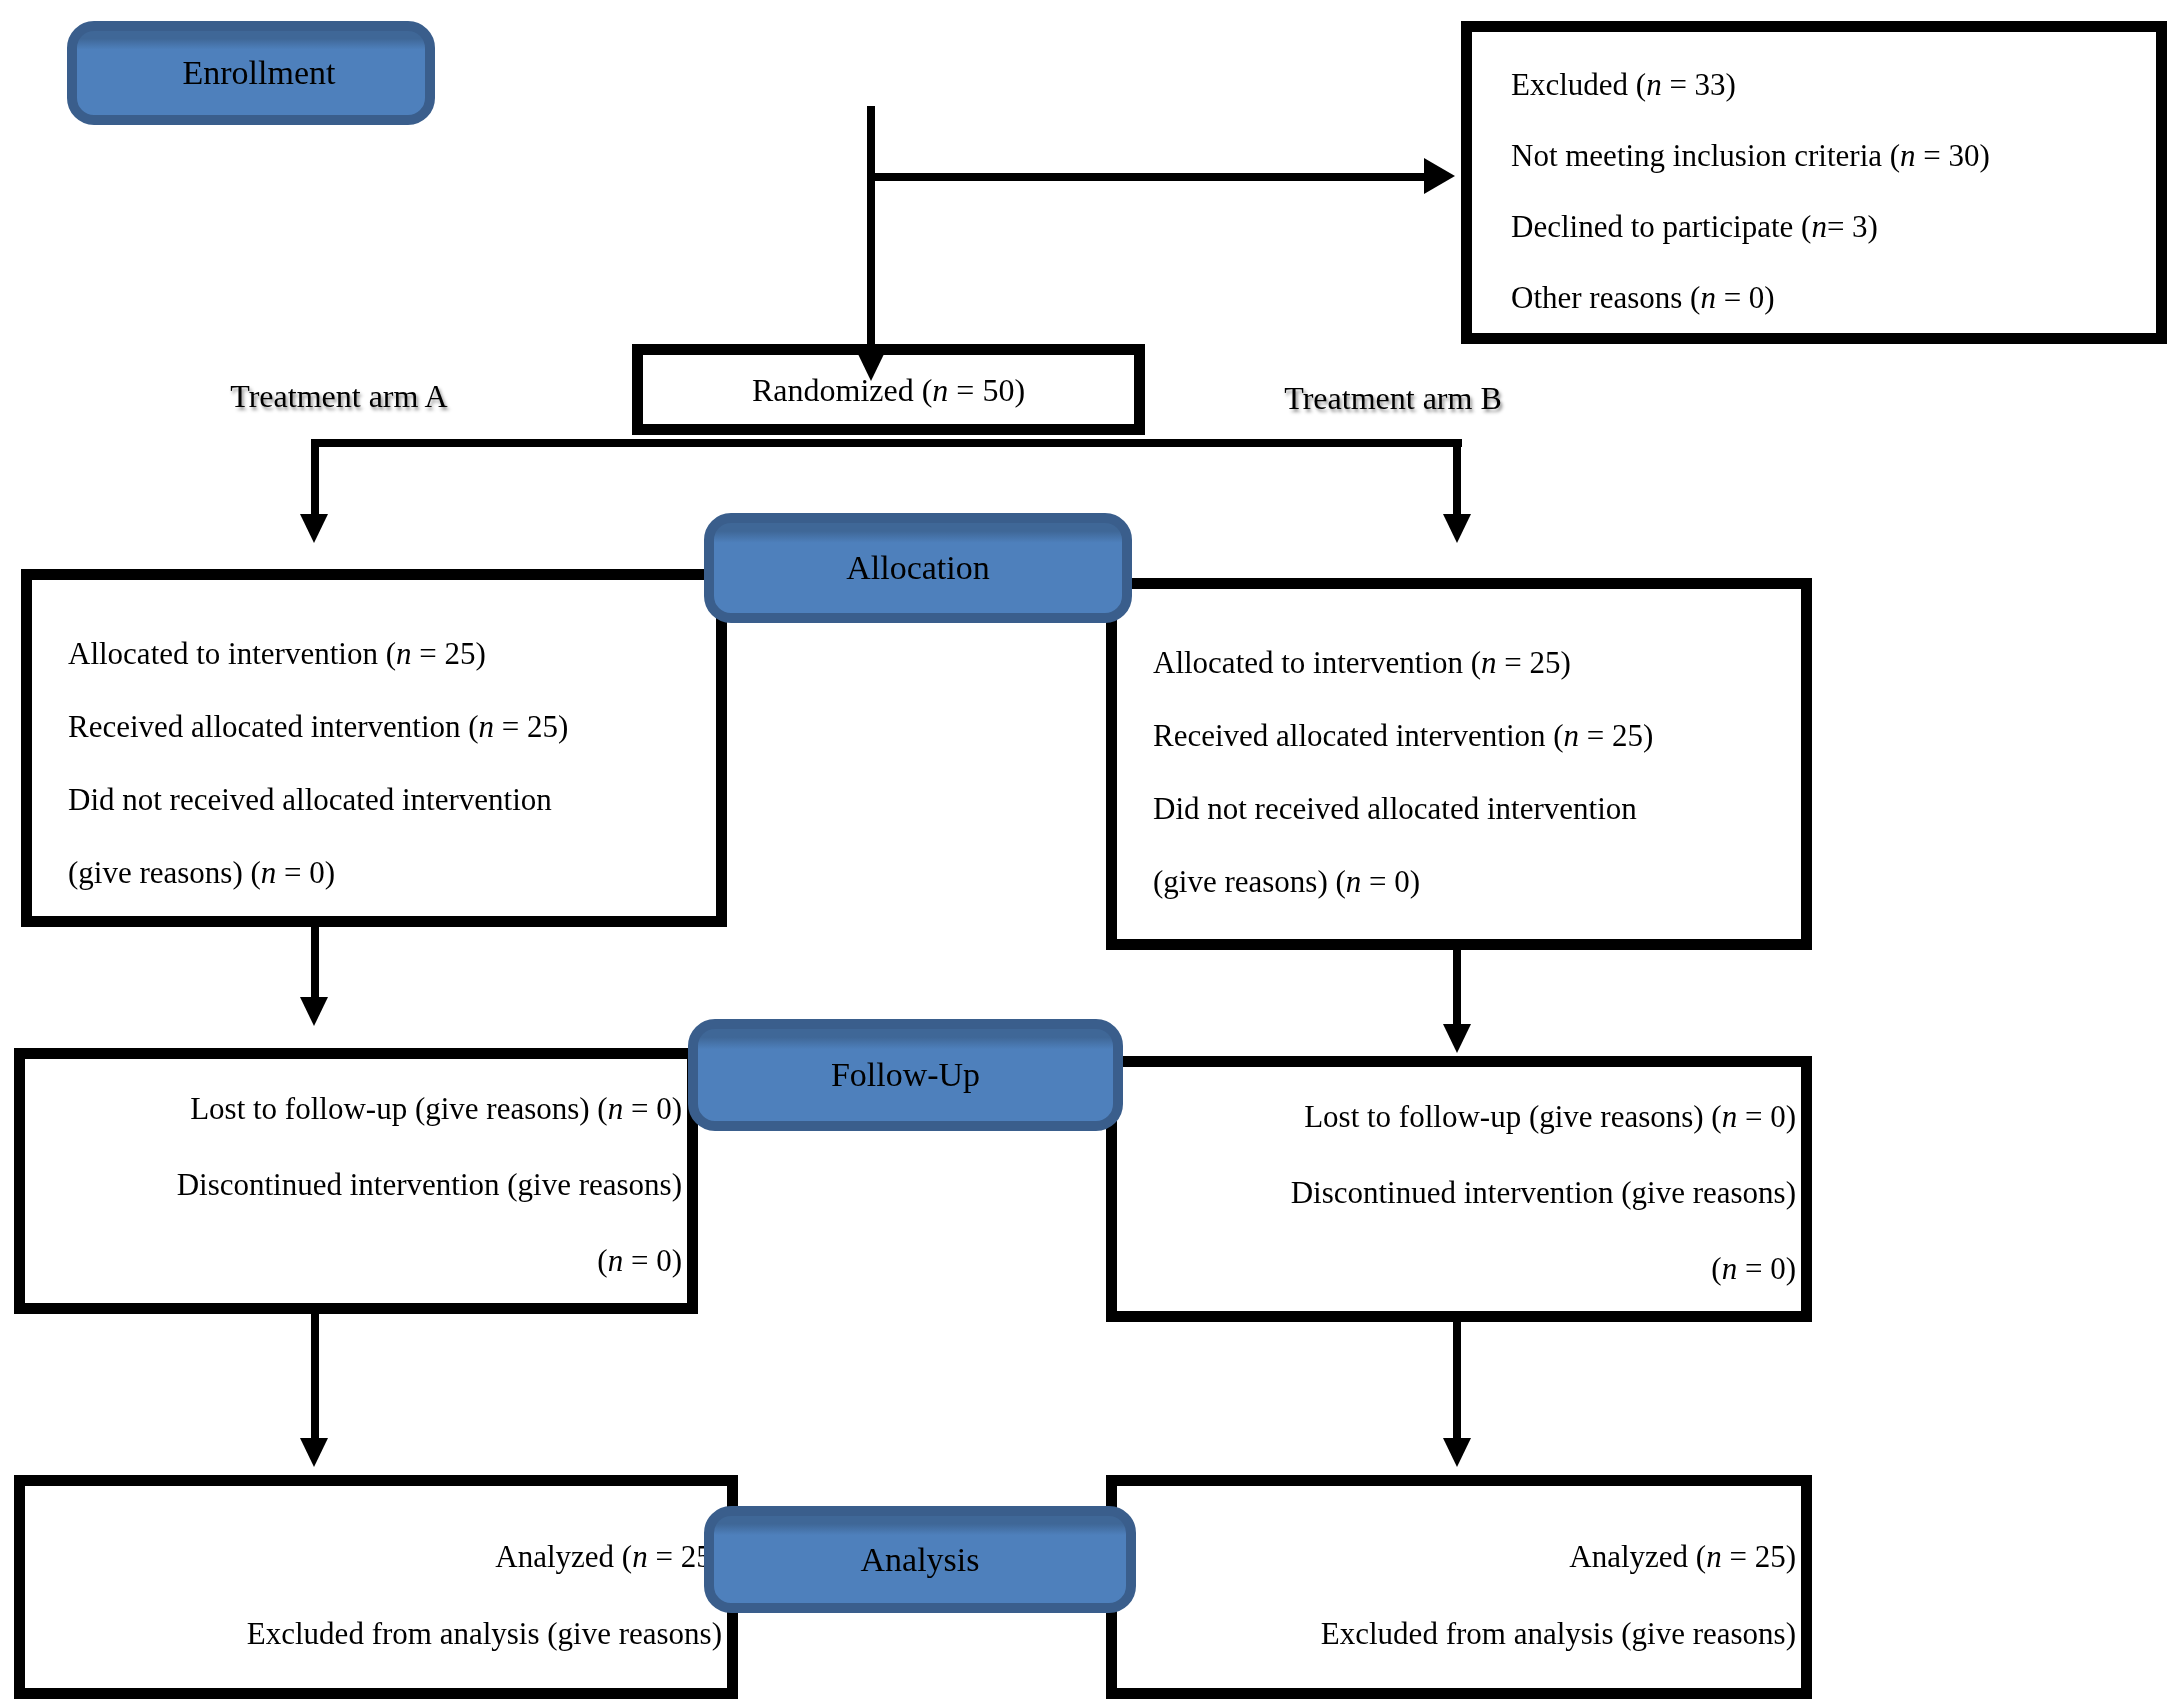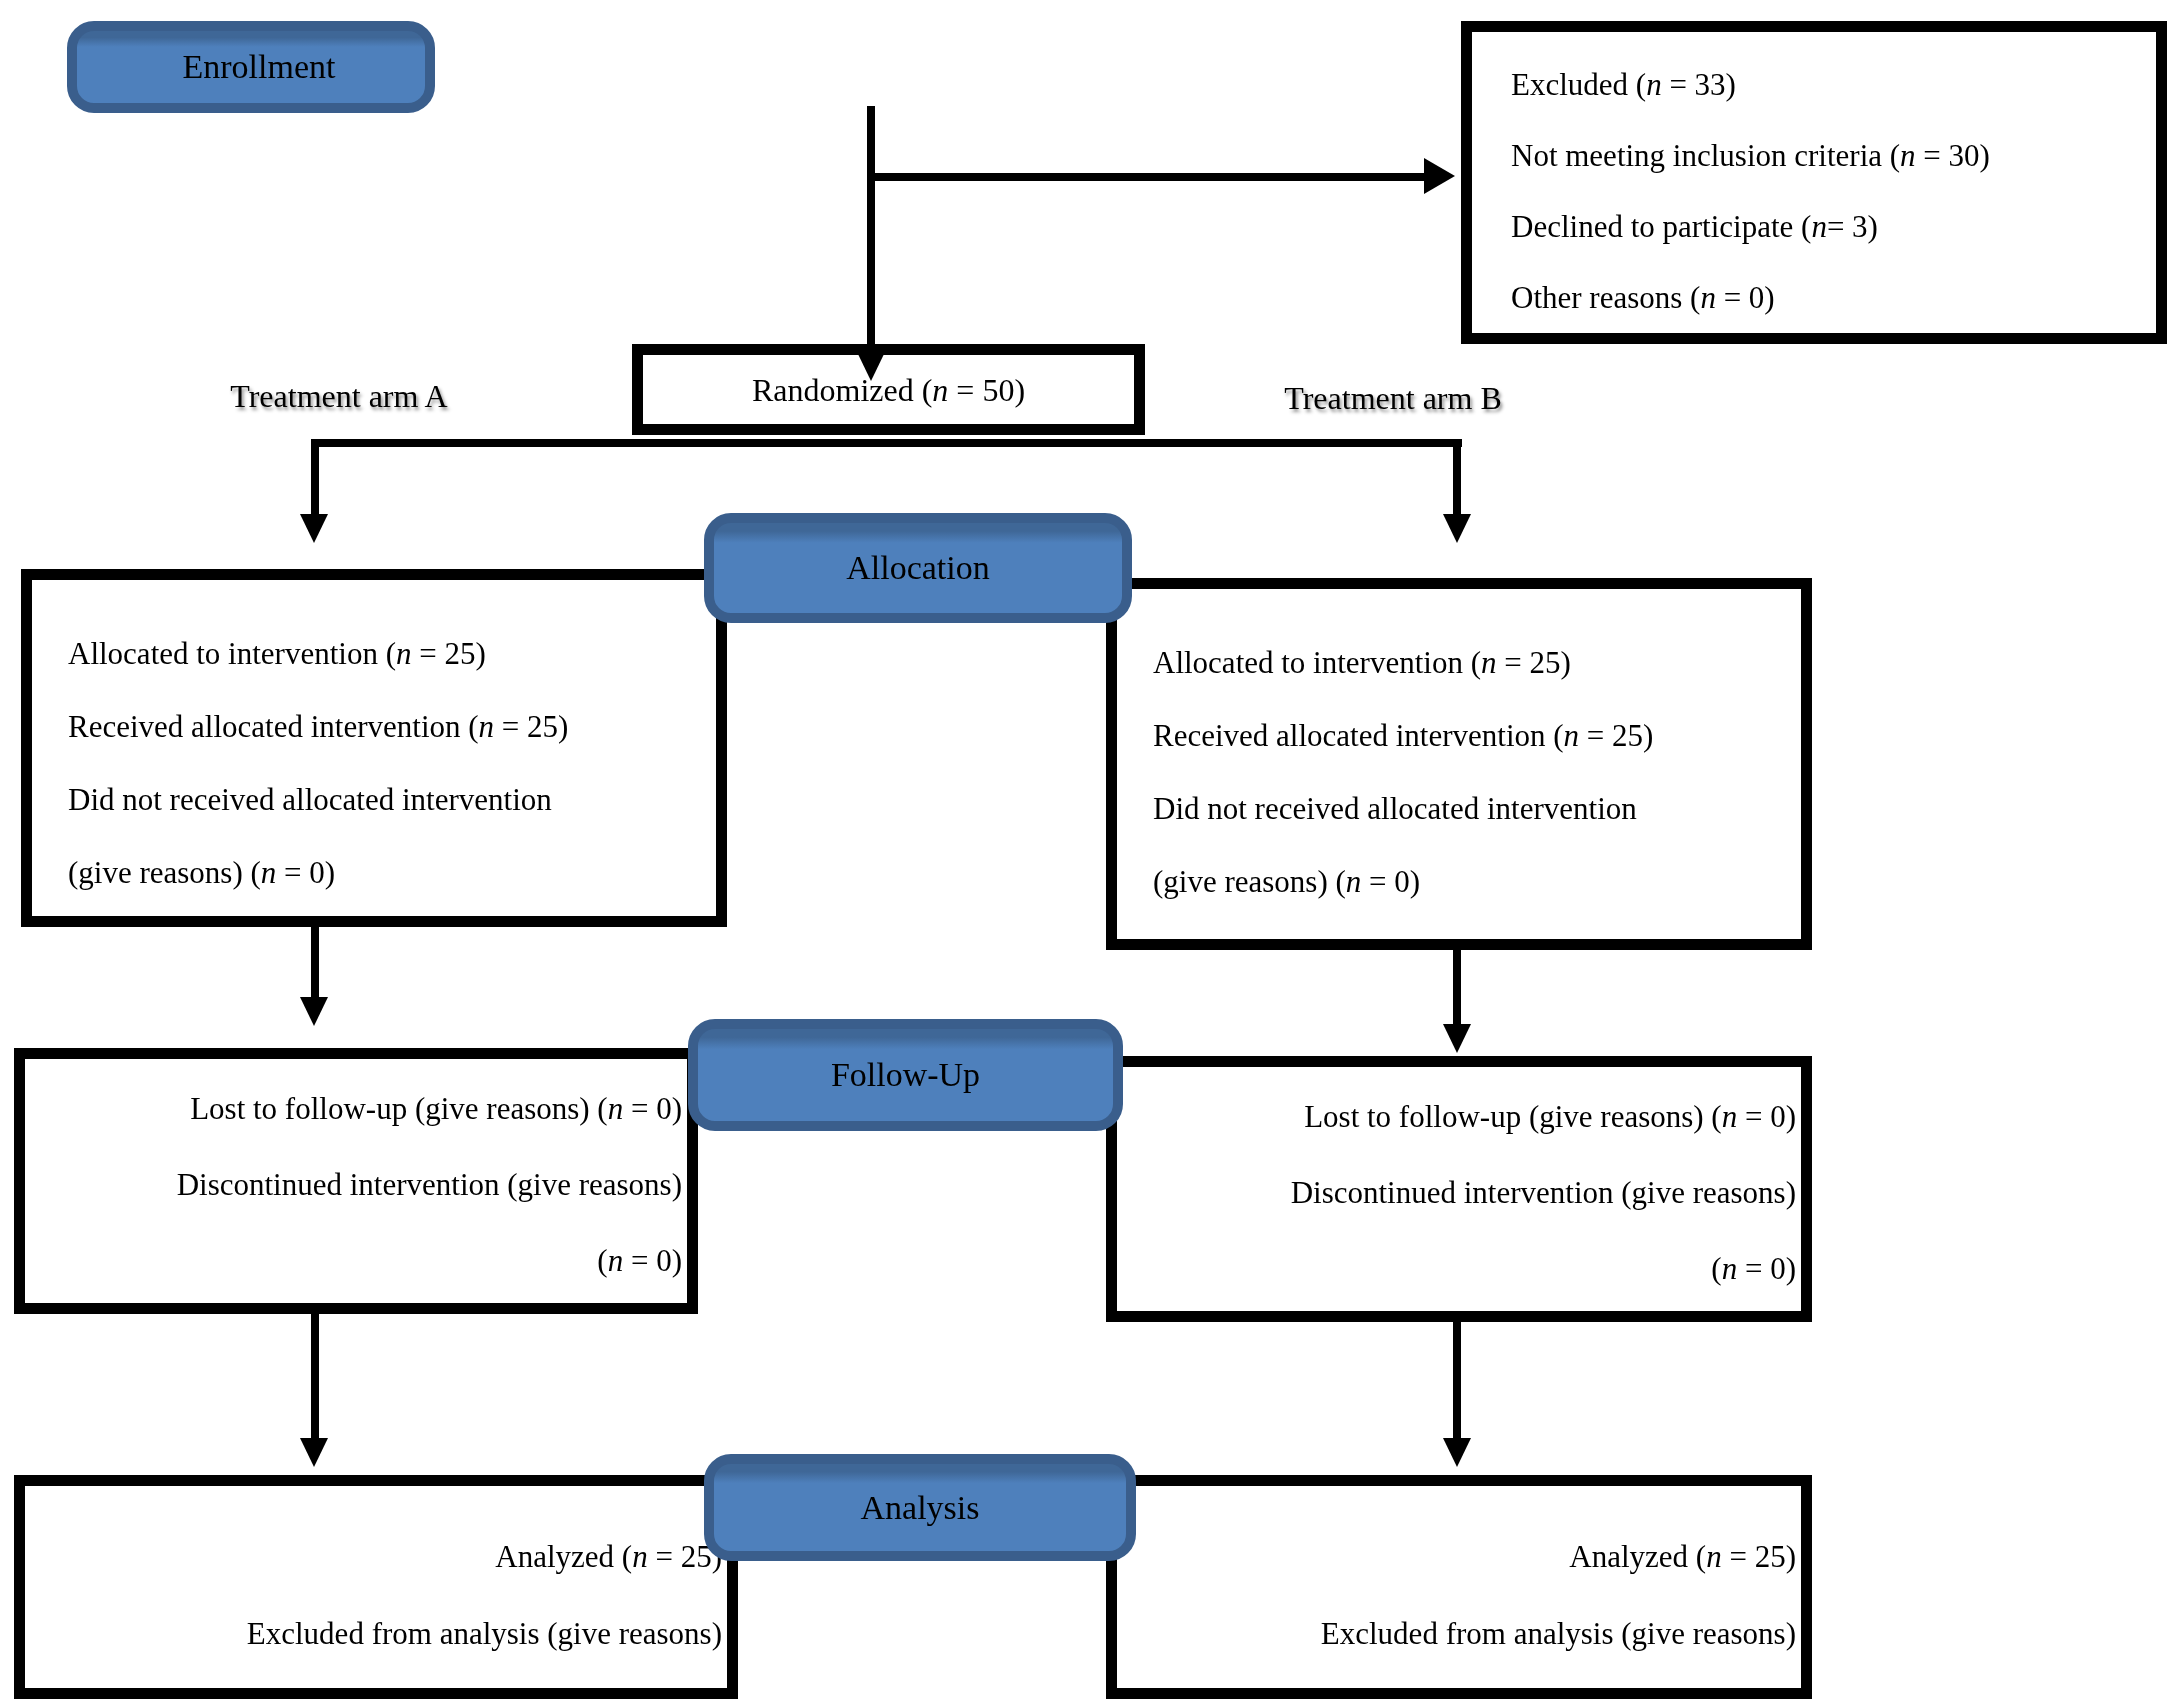--- a/index.html
+++ b/index.html
@@ -110,30 +110,30 @@
 
   <div class="sv" style="left:1453px;top:949px;height:76px;"></div>
   <div class="hd" style="left:1443px;top:1024px;"></div>
 
   <div class="sv" style="left:311px;top:1314px;height:125px;"></div>
   <div class="hd" style="left:300px;top:1438px;"></div>
 
   <div class="sv" style="left:1453px;top:1322px;height:118px;"></div>
   <div class="hd" style="left:1443px;top:1438px;"></div>
 
-  <div class="banner" style="left:67px;top:21px;width:368px;height:92px;padding-left:16px;">
+  <div class="banner" style="left:67px;top:21px;width:368px;height:104px;padding-left:16px;">
     <span class="t">Enrollment</span>
   </div>
 
   <div class="banner" style="left:704px;top:513px;width:428px;height:110px;">
     <span class="t">Allocation</span>
   </div>
 
   <div class="banner" style="left:688px;top:1019px;width:435px;height:112px;">
     <span class="t">Follow-Up</span>
   </div>
 
-  <div class="banner" style="left:704px;top:1454px;width:432px;height:107px;">
+  <div class="banner" style="left:704px;top:1506px;width:432px;height:107px;">
     <span class="t">Analysis</span>
   </div>
 
 </div>
 
 
 </body></html>

